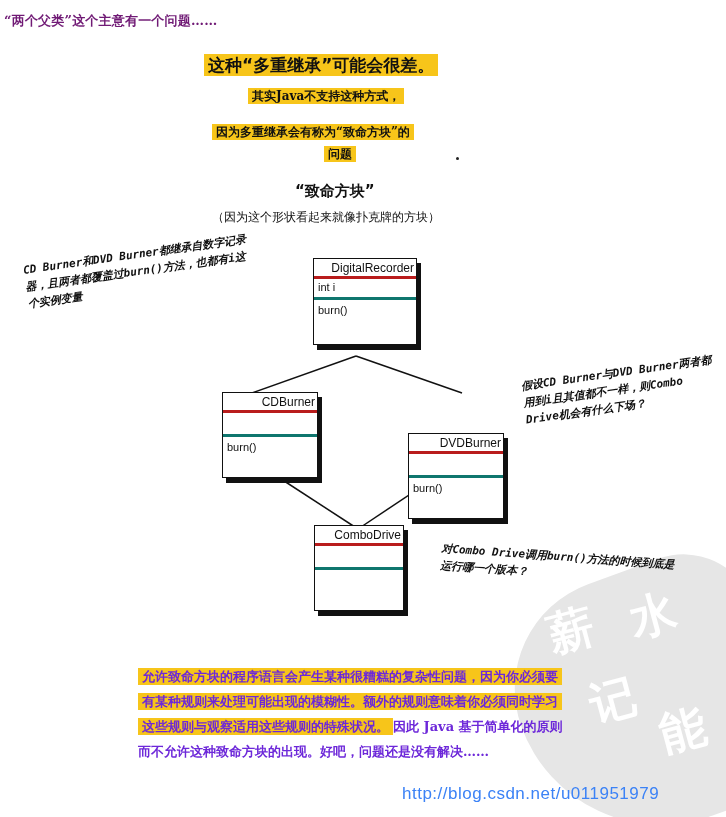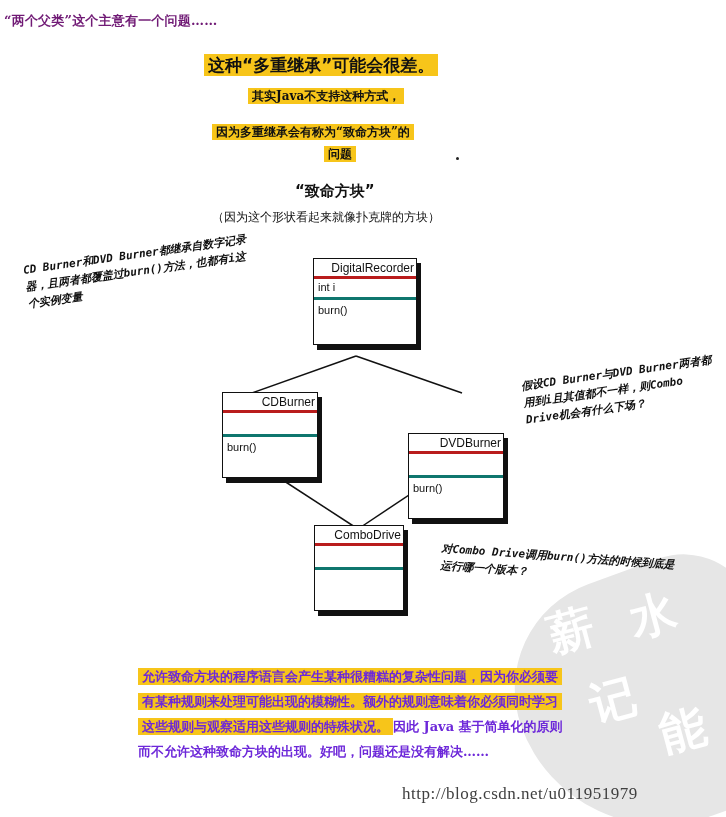--- a/index.html
+++ b/index.html
@@ -33,21 +33,21 @@
   .note3 { left: 442px; top: 540px; width: 240px; transform: rotate(4deg); transform-origin: left top; }
 
   .watermark-shape {
     left: 520px; top: 570px; width: 260px; height: 260px; background: #e6e6e6;
     border-radius: 45% 30% 0 60%; transform: rotate(-20deg);
   }
   .wm-glyph { color: #ffffff; font-family: "DejaVu Serif", serif; font-size: 46px; font-weight: bold; }
 
   .para { left: 138px; top: 664px; width: 430px; font-size: 13px; font-weight: bold; line-height: 25px; color: #6d28d9; }
   .para .plain { font-weight: bold; }
-  .url { left: 402px; top: 784px; font-family: Liberation Serif, serif; font-size: 17px; color: #404040; letter-spacing: 0.5px; text-align: right; }
+  .url { left: 402px; top: 784px; font-family: Liberation Sans, sans-serif; font-size: 17px; color: #3b82f6; letter-spacing: 0.5px; text-align: right; }
 </style>
 </head>
 <body>
 
 <div class="abs watermark-shape"></div>
 <div class="abs wm-glyph" style="left:548px;top:600px;transform:rotate(-15deg);">薪</div>
 <div class="abs wm-glyph" style="left:630px;top:585px;transform:rotate(-15deg);">水</div>
 <div class="abs wm-glyph" style="left:590px;top:670px;transform:rotate(-15deg);">记</div>
 <div class="abs wm-glyph" style="left:660px;top:700px;transform:rotate(-15deg);">能</div>
 

